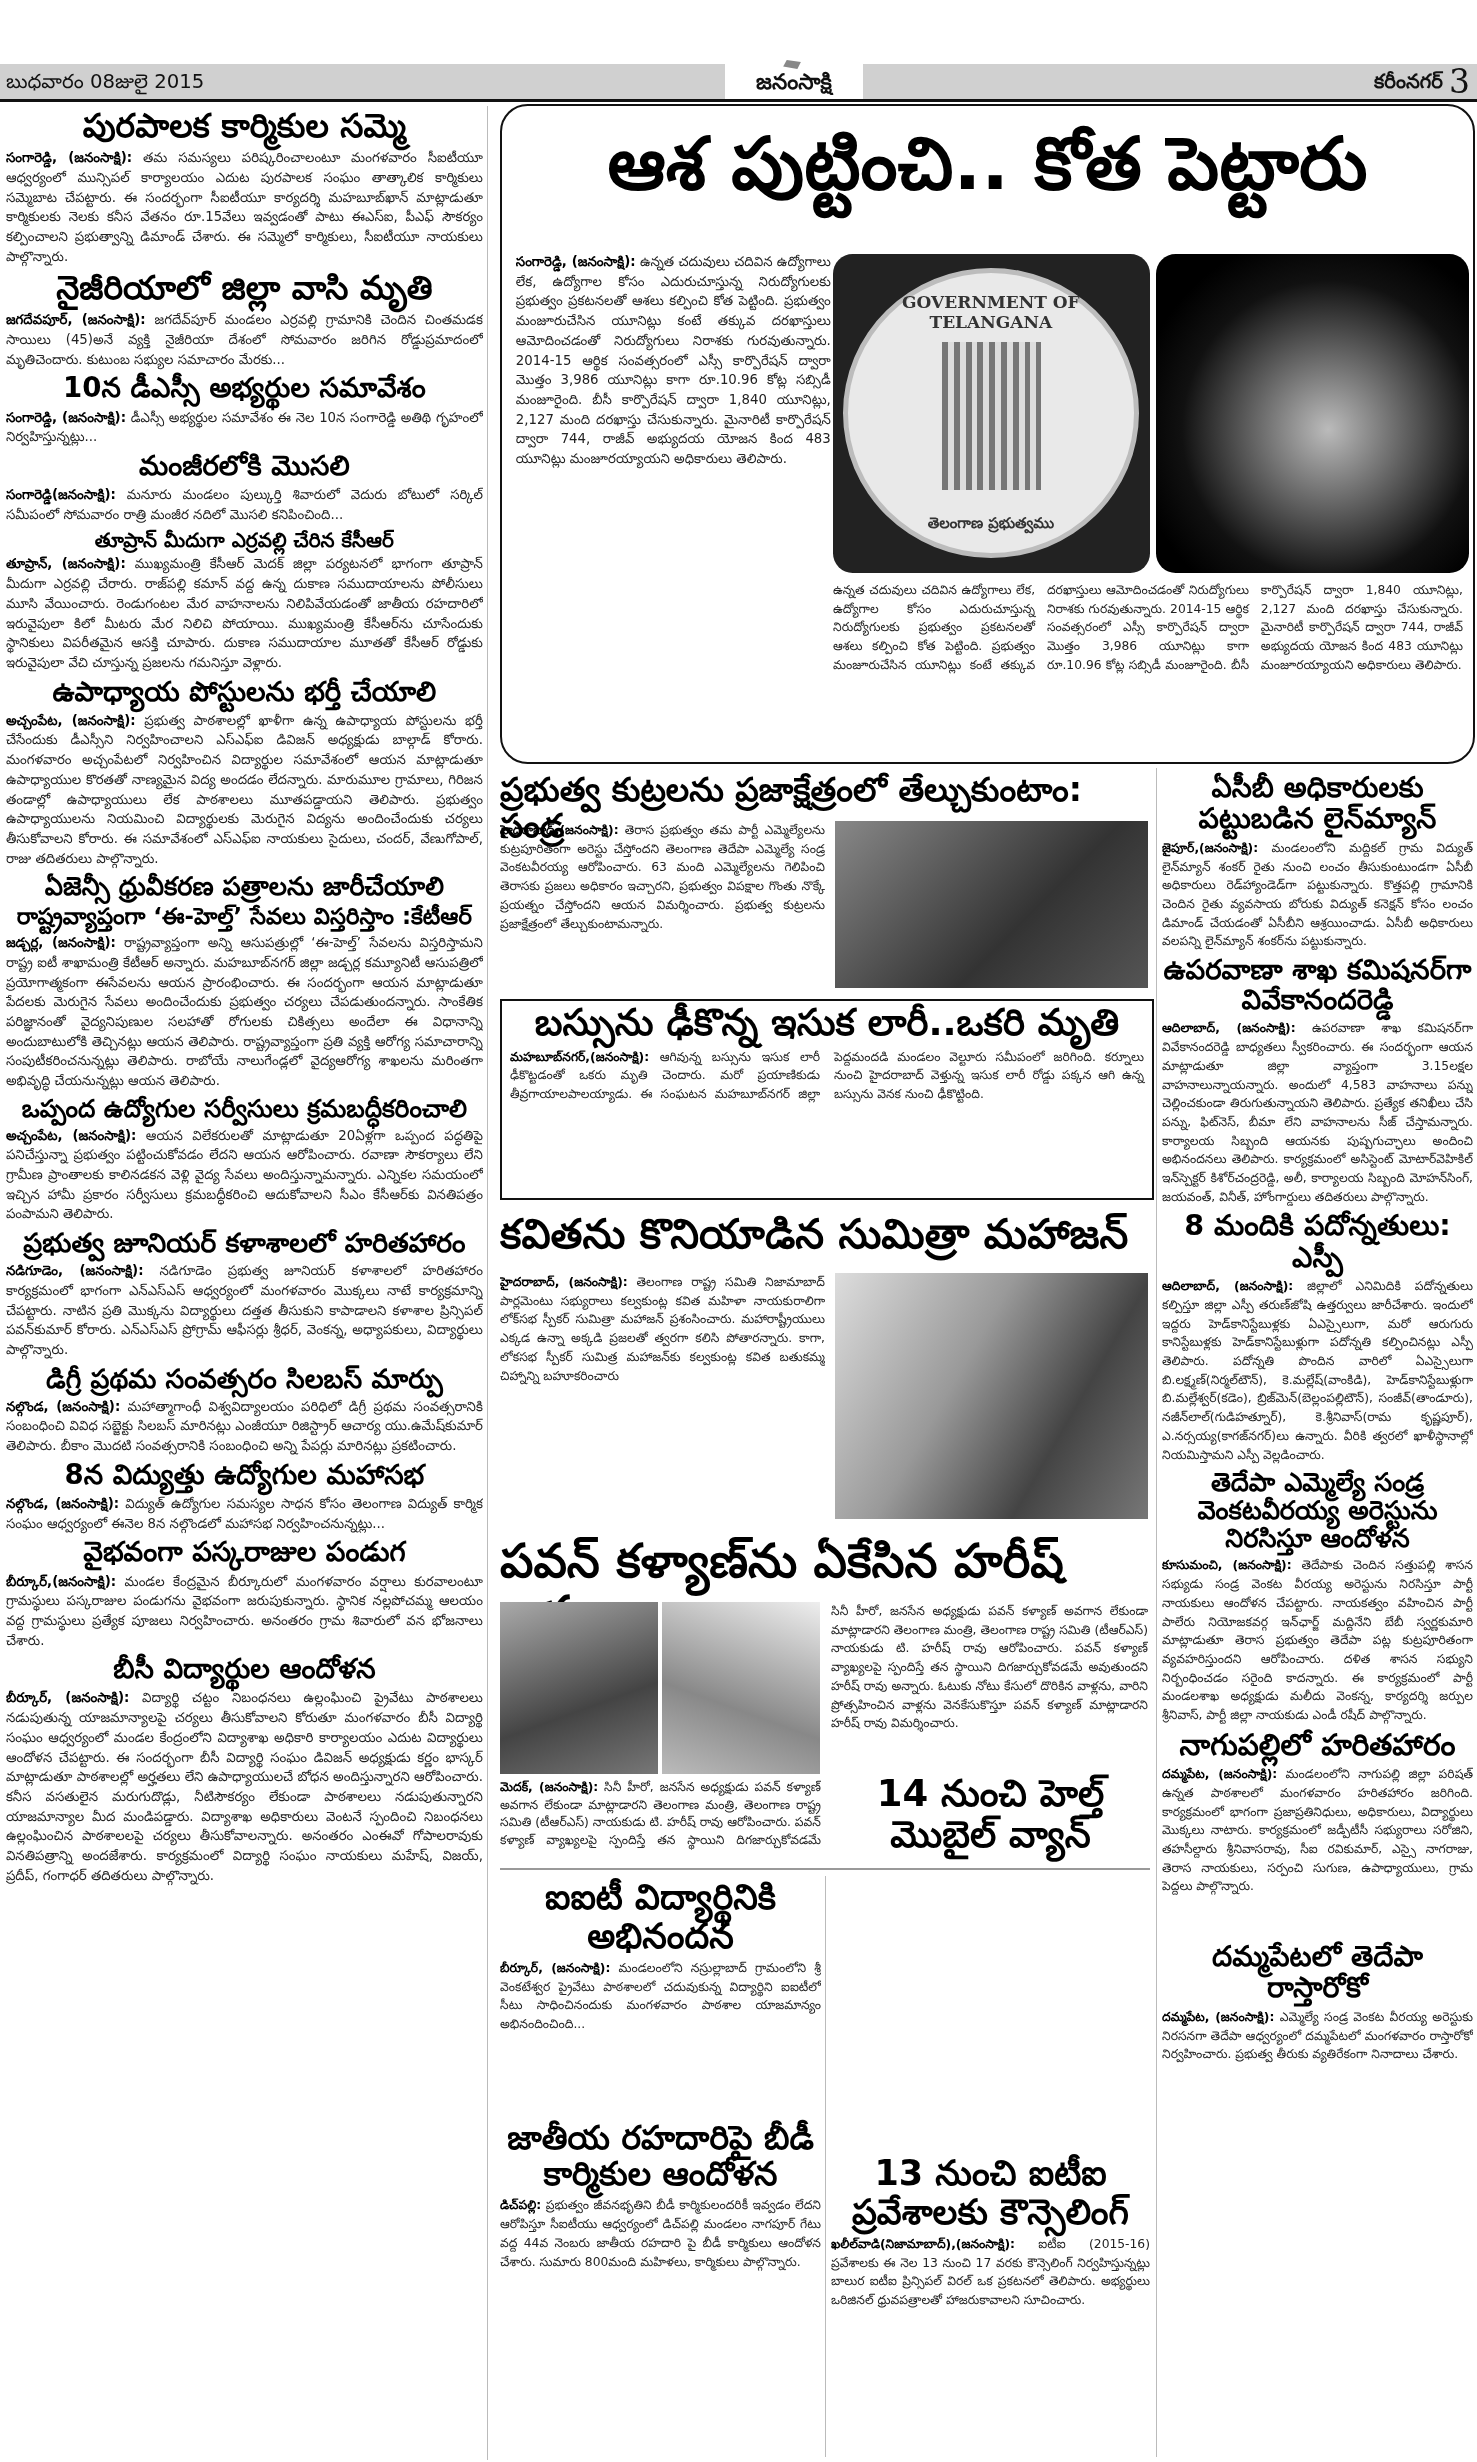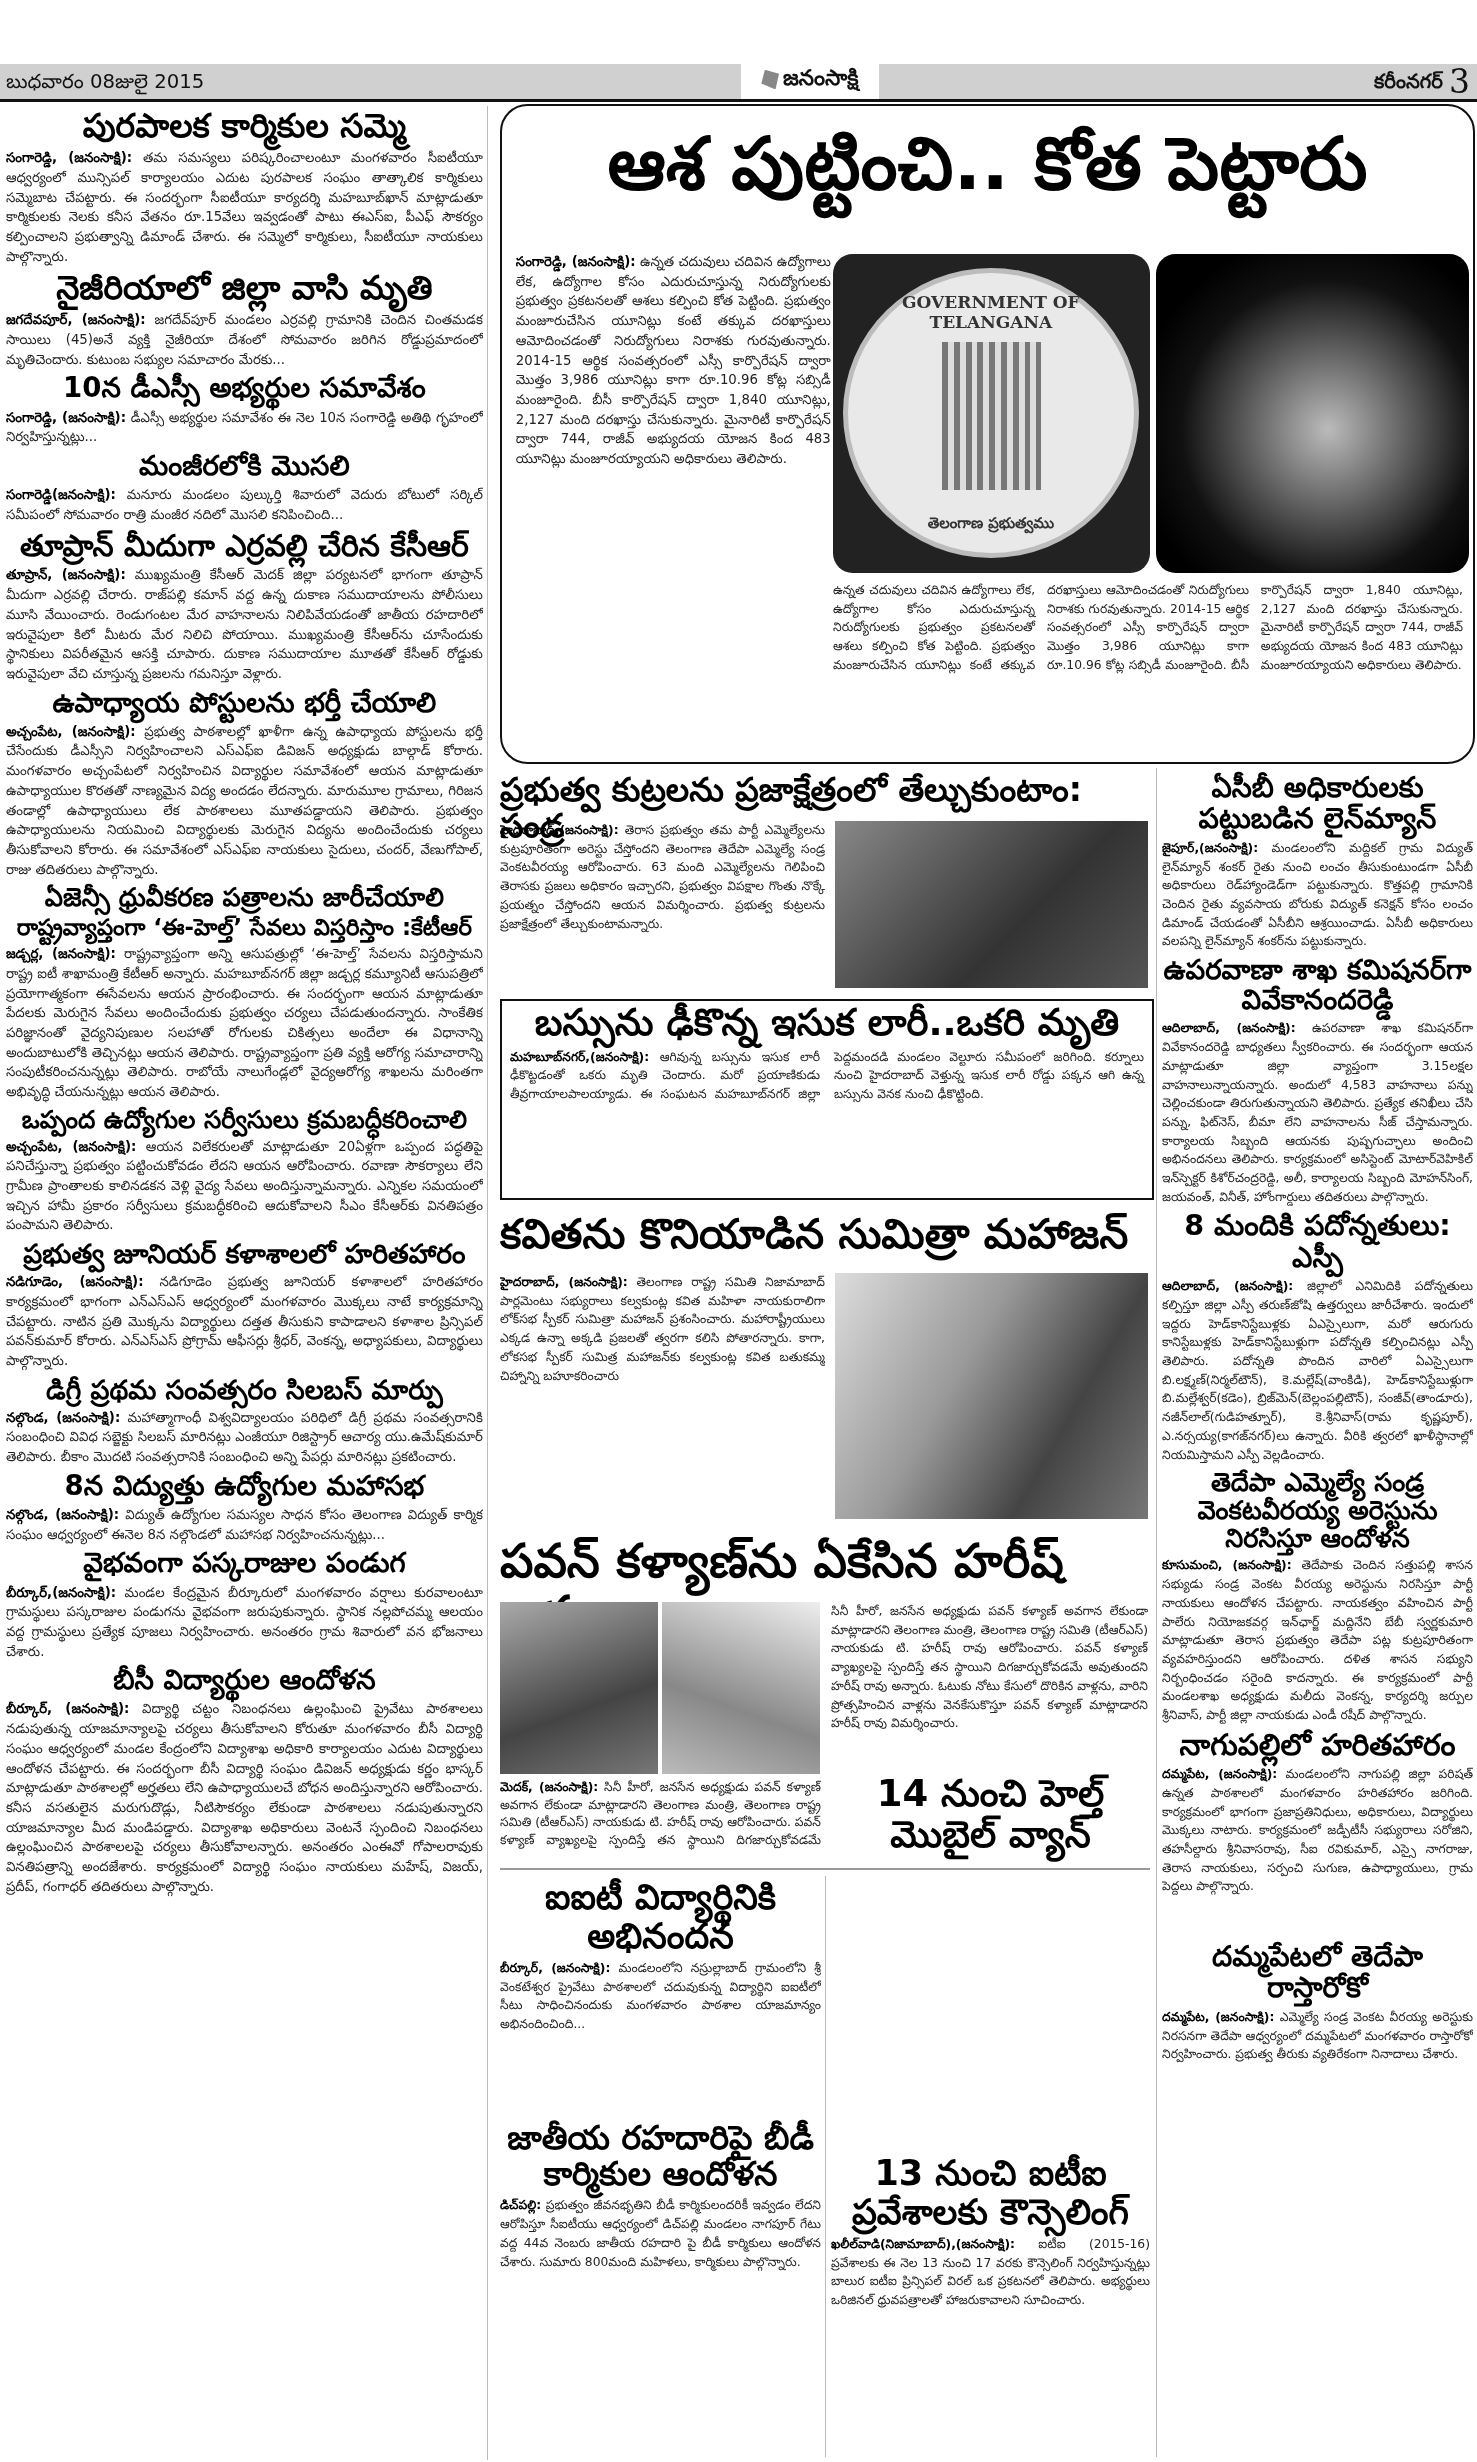--- a/index.html
+++ b/index.html
@@ -1,19 +1,19 @@
 <!DOCTYPE html>
 <html><head>
 <meta charset="utf-8">
 <style>
   html,body{margin:0;padding:0;background:#fff;}
   body{width:1478px;height:2463px;position:relative;overflow:hidden;font-family:"DejaVu Sans",sans-serif;color:#111;}
   .hdr{position:absolute;left:0;top:64px;width:1478px;height:35px;background:#d0d0d0;border-bottom:3px solid #111;}
   .hdr .date{position:absolute;left:5.9px;top:5.9px;font-size:19.7px;font-weight:normal;}
-  .hdr .logo{position:absolute;left:741px;top:-3.9px;width:138px;height:39px;background:#fff;display:flex;align-items:center;justify-content:center;font-size:21.7px;font-weight:bold;}
+  .hdr .logo{position:absolute;left:725px;top:-3.9px;width:138px;height:39px;background:#fff;display:flex;align-items:center;justify-content:center;font-size:21.7px;font-weight:bold;flex-direction:column;}
   .hdr .logo .mark{display:inline-block;width:17.7px;height:19.7px;background:#888;margin-right:3.9px;clip-path:polygon(20% 0,100% 20%,80% 100%,0 70%);}
   .hdr .edition{position:absolute;right:35px;top:5.9px;font-size:19.7px;font-weight:bold;}
   .hdr .pageno{position:absolute;right:7.9px;top:-2px;font-size:33px;font-family:"DejaVu Serif",serif;}
   .col{position:absolute;overflow:hidden;}
   .story{margin:0 0 3.9px 0;}
   .hl{font-weight:bold;text-align:center;line-height:1.1;margin:2px 0 3.9px;color:#000;}
   .body{font-size:13.3px;line-height:19.7px;text-align:justify;color:#222;}
   .body .dl{font-weight:bold;color:#000;}
   .box{border:2px solid #111;}
   .rbox{border:2px solid #111;border-radius:27.6px;}
@@ -48,21 +48,21 @@
   </div>
   <div class="story">
     <div class="hl" style="font-size:27.6px;">10న డీఎస్సీ అభ్యర్థుల సమావేశం</div>
     <div class="body"><span class="dl">సంగారెడ్డి, (జనంసాక్షి):</span> <span>డీఎస్సీ అభ్యర్థుల సమావేశం ఈ నెల 10న సంగారెడ్డి అతిథి గృహంలో నిర్వహిస్తున్నట్లు...</span></div>
   </div>
   <div class="story">
     <div class="hl" style="font-size:27.6px;">మంజీరలోకి మొసలి</div>
     <div class="body"><span class="dl">సంగారెడ్డి(జనంసాక్షి):</span> <span>మనూరు మండలం పుల్కుర్తి శివారులో వెదురు బోటులో సర్కిల్ సమీపంలో సోమవారం రాత్రి మంజీర నదిలో మొసలి కనిపించింది...</span></div>
   </div>
   <div class="story">
-    <div class="hl" style="font-size:30px;">తూప్రాన్ మీదుగా ఎర్రవల్లి చేరిన కేసీఆర్</div>
+    <div class="hl" style="font-size:20px;">తూప్రాన్ మీదుగా ఎర్రవల్లి చేరిన కేసీఆర్</div>
     <div class="body"><span class="dl">తూప్రాన్, (జనంసాక్షి):</span> <span>ముఖ్యమంత్రి కేసీఆర్ మెదక్ జిల్లా పర్యటనలో భాగంగా తూప్రాన్ మీదుగా ఎర్రవల్లి చేరారు. రాజ్‌పల్లి కమాన్ వద్ద ఉన్న దుకాణ సముదాయాలను పోలీసులు మూసి వేయించారు. రెండుగంటల మేర వాహనాలను నిలిపివేయడంతో జాతీయ రహదారిలో ఇరువైపులా కిలో మీటరు మేర నిలిచి పోయాయి. ముఖ్యమంత్రి కేసీఆర్‌ను చూసేందుకు స్థానికులు విపరీతమైన ఆసక్తి చూపారు. దుకాణ సముదాయాల మూతతో కేసీఆర్ రోడ్డుకు ఇరువైపులా వేచి చూస్తున్న ప్రజలను గమనిస్తూ వెళ్లారు.</span></div>
   </div>
   <div class="story">
     <div class="hl" style="font-size:27.6px;">ఉపాధ్యాయ పోస్టులను భర్తీ చేయాలి</div>
     <div class="body"><span class="dl">అచ్చంపేట, (జనంసాక్షి):</span> <span>ప్రభుత్వ పాఠశాలల్లో ఖాళీగా ఉన్న ఉపాధ్యాయ పోస్టులను భర్తీ చేసేందుకు డీఎస్సీని నిర్వహించాలని ఎస్ఎఫ్ఐ డివిజన్ అధ్యక్షుడు బాల్గాడ్ కోరారు. మంగళవారం అచ్చంపేటలో నిర్వహించిన విద్యార్థుల సమావేశంలో ఆయన మాట్లాడుతూ ఉపాధ్యాయుల కొరతతో నాణ్యమైన విద్య అందడం లేదన్నారు. మారుమూల గ్రామాలు, గిరిజన తండాల్లో ఉపాధ్యాయులు లేక పాఠశాలలు మూతపడ్డాయని తెలిపారు. ప్రభుత్వం ఉపాధ్యాయులను నియమించి విద్యార్థులకు మెరుగైన విద్యను అందించేందుకు చర్యలు తీసుకోవాలని కోరారు. ఈ సమావేశంలో ఎస్ఎఫ్ఐ నాయకులు సైదులు, చందర్, వేణుగోపాల్, రాజు తదితరులు పాల్గొన్నారు.</span></div>
   </div>
   <div class="story">
     <div class="hl" style="font-size:25.6px;">ఏజెన్సీ ధ్రువీకరణ పత్రాలను జారీచేయాలి</div>
   </div>
   <div class="story">

